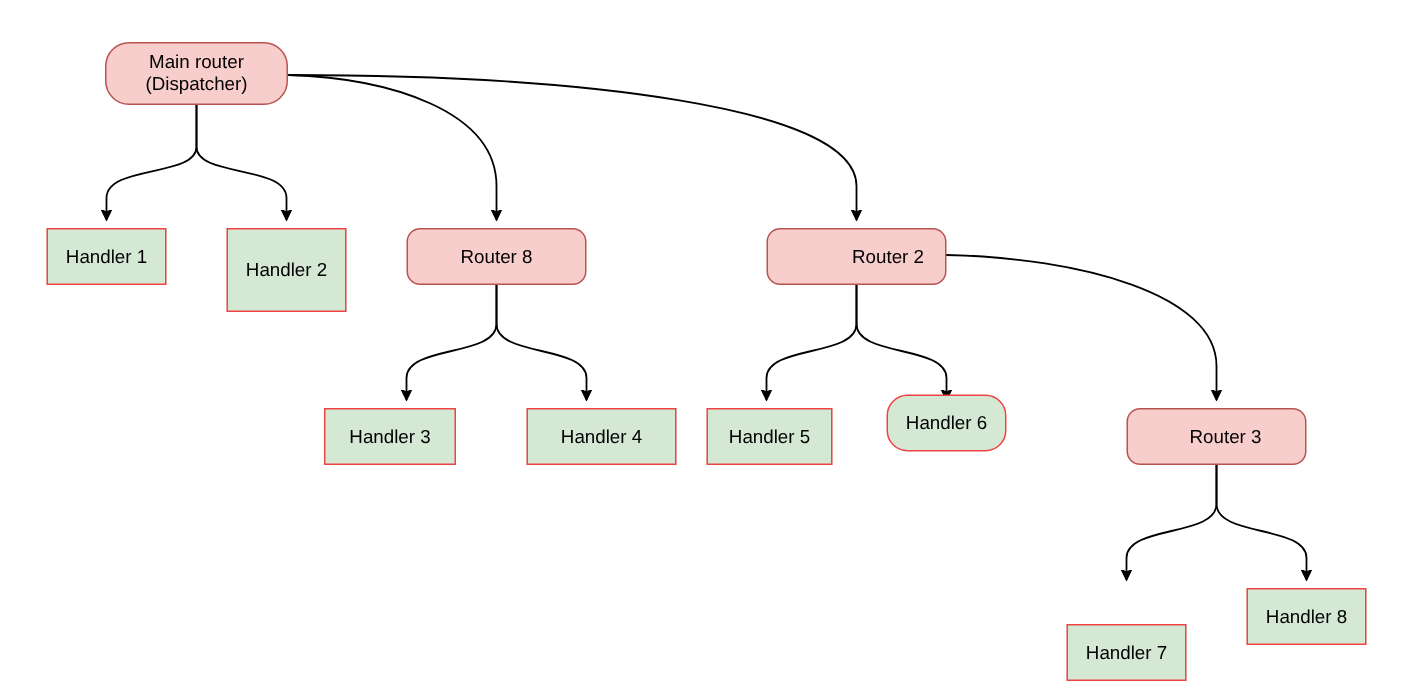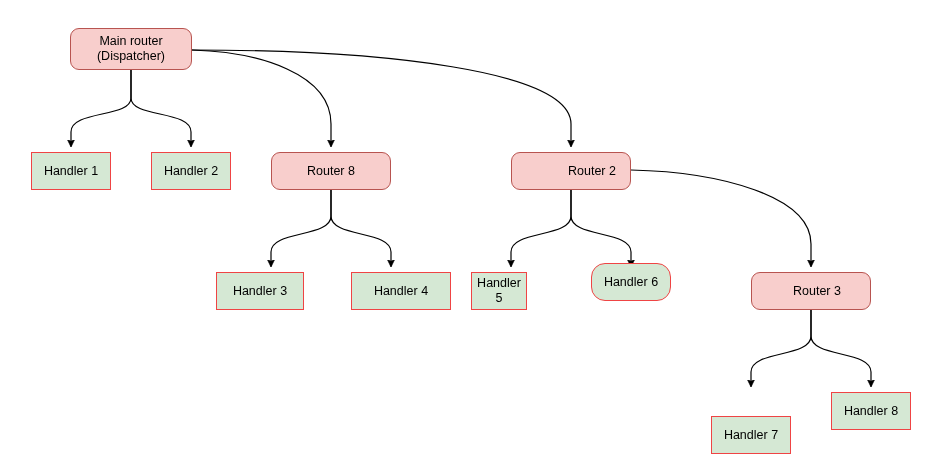--- a/index.html
+++ b/index.html
@@ -72,28 +72,28 @@
         <path d="M 331 190 L 331 216 C 331 238 391 230 391 252 L 391 266" fill="none" stroke="#000000" stroke-width="1.2" stroke-linecap="round" marker-end="url(#arrowhead)"></path>
         <path d="M 571 190 L 571 216 C 571 238 511 230 511 252 L 511 266" fill="none" stroke="#000000" stroke-width="1.2" stroke-linecap="round" marker-end="url(#arrowhead)"></path>
         <path d="M 571 190 L 571 216 C 571 238 631 230 631 252 L 631 266" fill="none" stroke="#000000" stroke-width="1.2" stroke-linecap="round" marker-end="url(#arrowhead)"></path>
         <path d="M 631 170 C 720 172 811 196 811 244 L 811 266" fill="none" stroke="#000000" stroke-width="1.2" stroke-linecap="round" marker-end="url(#arrowhead)"></path>
         <path d="M 811 310 L 811 336 C 811 358 751 350 751 372 L 751 386" fill="none" stroke="#000000" stroke-width="1.2" stroke-linecap="round" marker-end="url(#arrowhead)"></path>
         <path d="M 811 310 L 811 336 C 811 358 871 350 871 372 L 871 386" fill="none" stroke="#000000" stroke-width="1.2" stroke-linecap="round" marker-end="url(#arrowhead)"></path>
       </g>
   </svg>
 
   <div id="nodes">
-      <div class="node node-router" style="left: 70px; top: 28px; width: 122px; height: 42px;"><span class="node-label">Main router
+      <div class="node node-router" style="left: 70px; top: 28px; width: 122px; height: 42px; border-radius: 16px;"><span class="node-label">Main router
 (Dispatcher)</span></div>
       <div class="node node-handler" style="left: 31px; top: 152px; width: 80px; height: 38px;"><span class="node-label">Handler 1</span></div>
-      <div class="node node-handler" style="left: 151px; top: 152px; width: 80px; height: 38px;"><span class="node-label">Handler 2</span></div>
+      <div class="node node-handler" style="left: 151px; top: 152px; width: 80px; height: 56px;"><span class="node-label">Handler 2</span></div>
       <div class="node node-router" style="left: 271px; top: 152px; width: 120px; height: 38px;"><span class="node-label">Router 8</span></div>
       <div class="node node-router" style="left: 511px; top: 152px; width: 120px; height: 38px; padding-left: 42px;"><span class="node-label">Router 2</span></div>
       <div class="node node-handler" style="left: 216px; top: 272px; width: 88px; height: 38px; text-align: right;"><span class="node-label">Handler 3</span></div>
       <div class="node node-handler" style="left: 351px; top: 272px; width: 100px; height: 38px;"><span class="node-label">Handler 4</span></div>
-      <div class="node node-handler" style="left: 471px; top: 272px; width: 56px; height: 38px;"><span class="node-label">Handler 5</span></div>
+      <div class="node node-handler" style="left: 471px; top: 272px; width: 84px; height: 38px;"><span class="node-label">Handler 5</span></div>
       <div class="node node-handler" style="left: 591px; top: 263px; width: 80px; height: 38px; border-radius: 14px;"><span class="node-label">Handler 6</span></div>
       <div class="node node-router" style="left: 751px; top: 272px; width: 120px; height: 38px; padding-left: 12px;"><span class="node-label">Router 3</span></div>
       <div class="node node-handler" style="left: 711px; top: 416px; width: 80px; height: 38px;"><span class="node-label">Handler 7</span></div>
       <div class="node node-handler" style="left: 831px; top: 392px; width: 80px; height: 38px;"><span class="node-label">Handler 8</span></div>
     </div>
 
 </div>
 
 </body></html>

